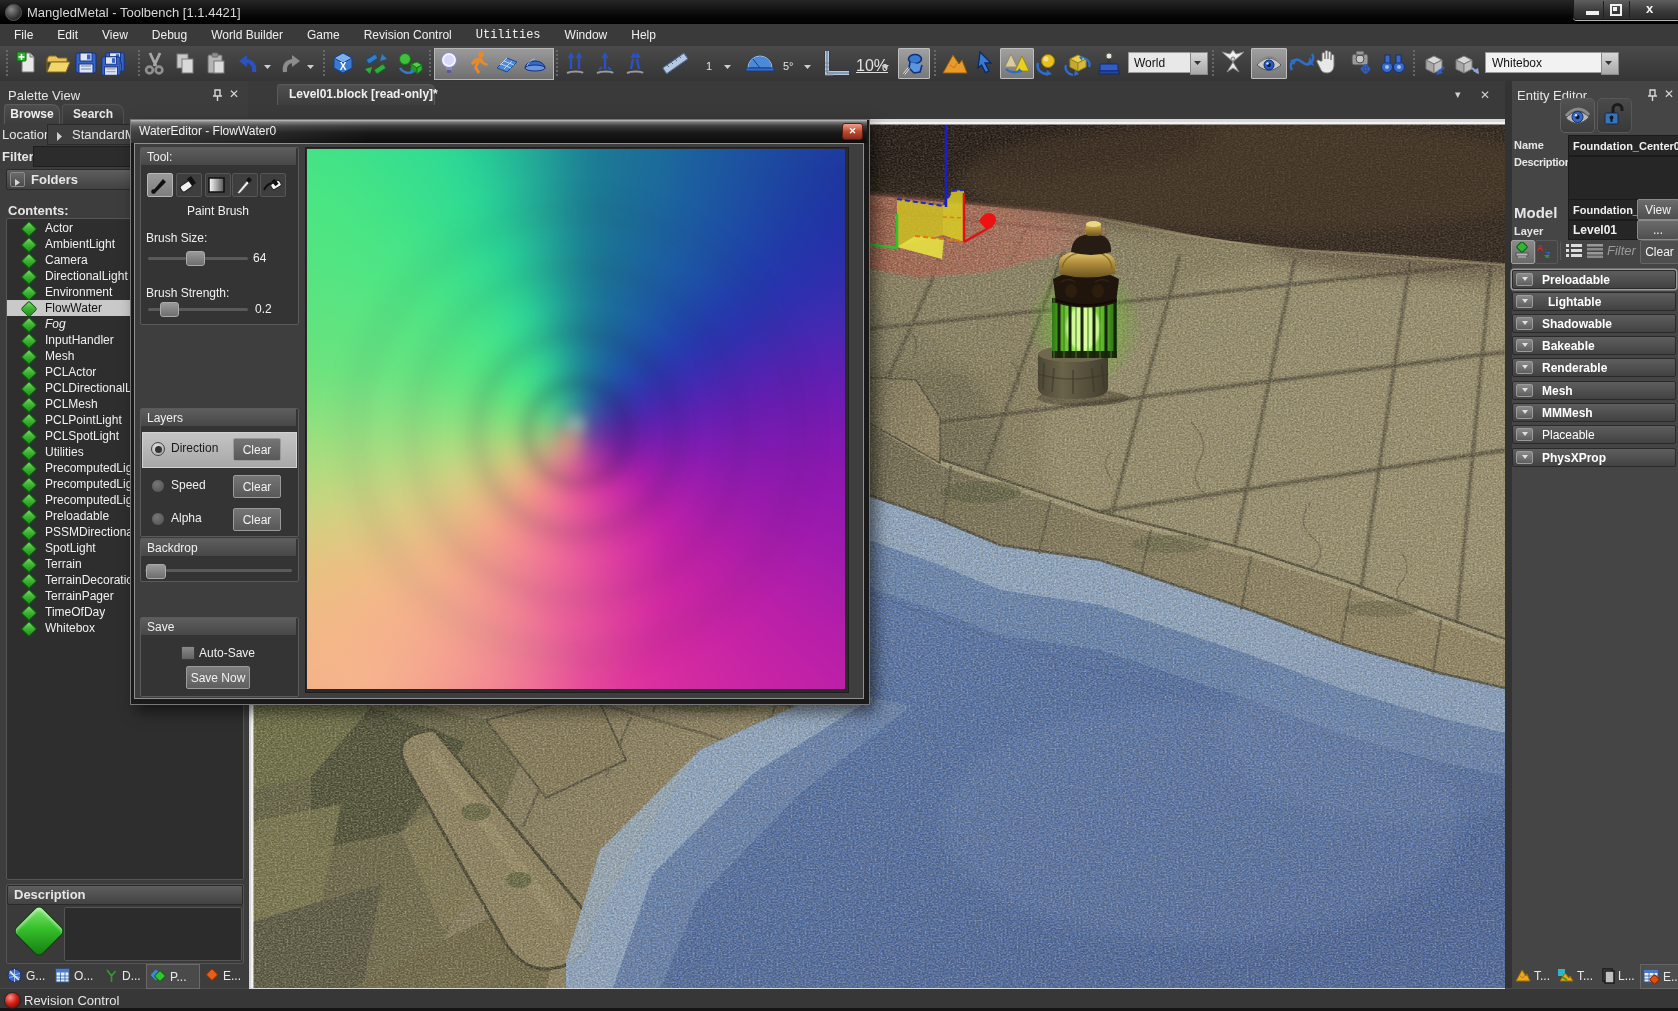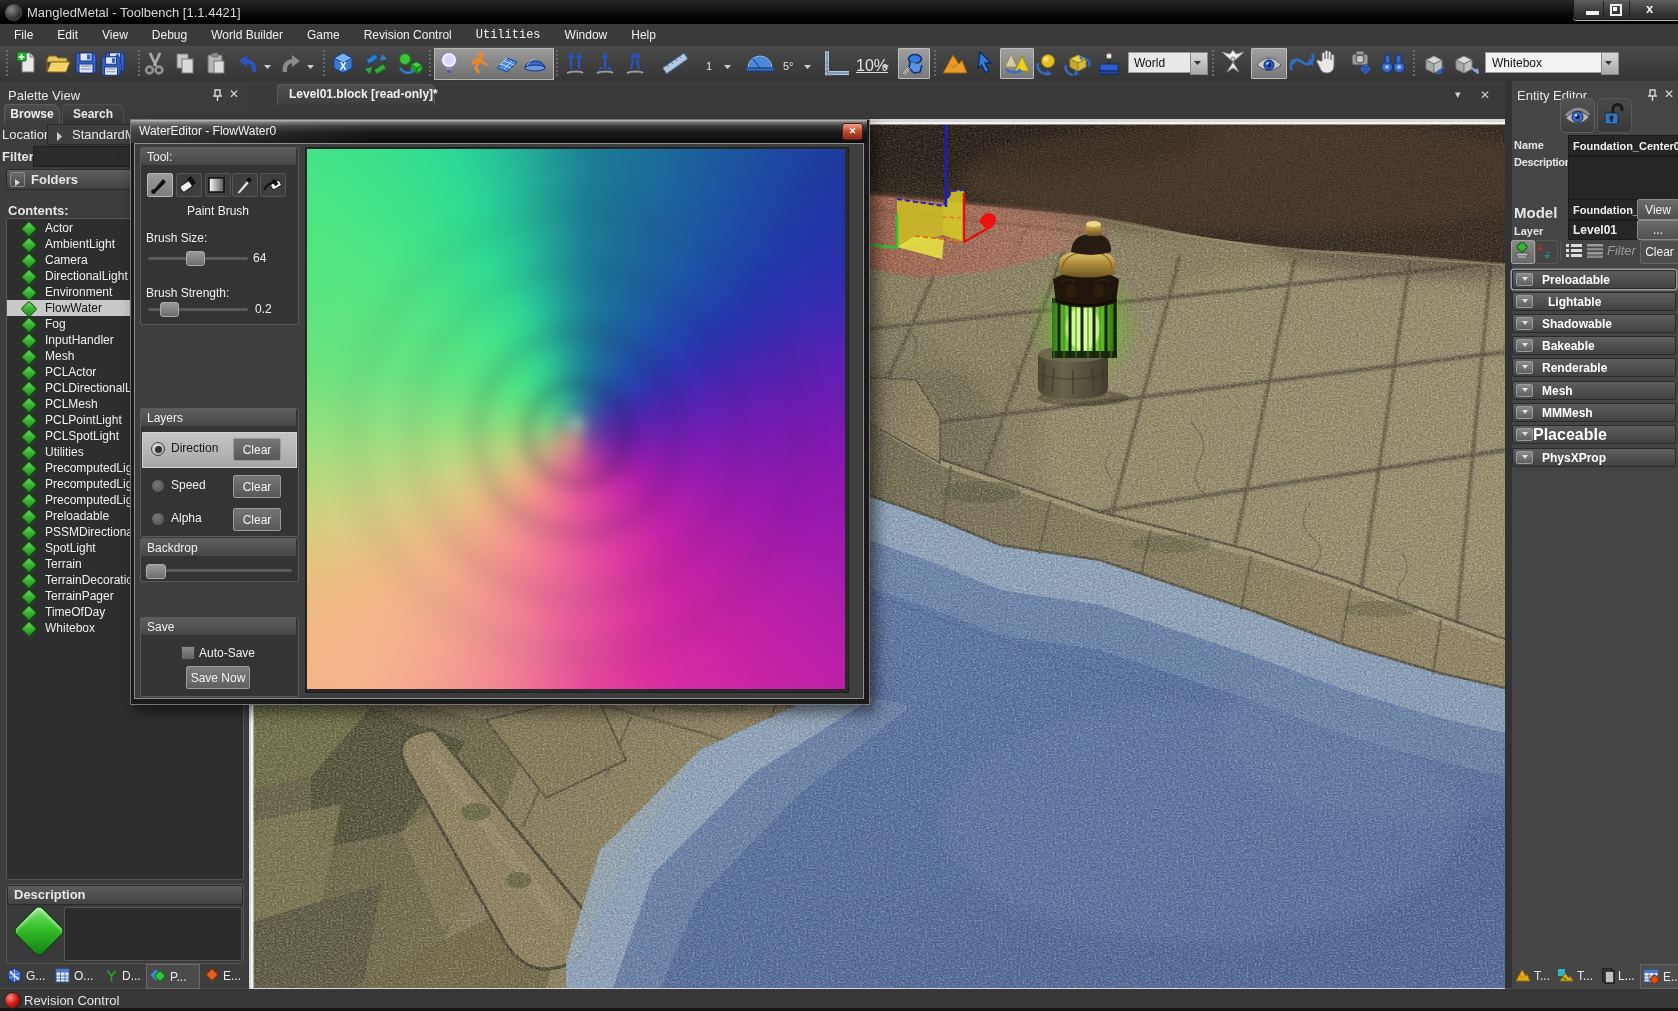--- a/index.html
+++ b/index.html
@@ -380,21 +380,21 @@
         <span style="position:absolute;left:38px;top:1px;color:#f0f0f0;font-size:12px;white-space:nowrap;">DirectionalLight</span>
       </div>
       <div style="position:relative;height:16px;">
         <span class="diamond" style="position:absolute;left:16px;top:3px;width:10px;height:10px;"></span>
         <span style="position:absolute;left:38px;top:1px;color:#f0f0f0;font-size:12px;white-space:nowrap;">Environment</span>
       </div>
       <div style="position:relative;height:16px;background:#c9c9c9;">
         <span class="diamond" style="position:absolute;left:16px;top:3px;width:10px;height:10px;"></span>
         <span style="position:absolute;left:38px;top:1px;color:#111;font-size:12px;white-space:nowrap;">FlowWater</span>
       </div>
-      <div style="position:relative;height:16px;">
+      <div style="position:relative;height:16px;font-style:italic;">
         <span class="diamond" style="position:absolute;left:16px;top:3px;width:10px;height:10px;"></span>
         <span style="position:absolute;left:38px;top:1px;color:#f0f0f0;font-size:12px;white-space:nowrap;">Fog</span>
       </div>
       <div style="position:relative;height:16px;">
         <span class="diamond" style="position:absolute;left:16px;top:3px;width:10px;height:10px;"></span>
         <span style="position:absolute;left:38px;top:1px;color:#f0f0f0;font-size:12px;white-space:nowrap;">InputHandler</span>
       </div>
       <div style="position:relative;height:16px;">
         <span class="diamond" style="position:absolute;left:16px;top:3px;width:10px;height:10px;"></span>
         <span style="position:absolute;left:38px;top:1px;color:#f0f0f0;font-size:12px;white-space:nowrap;">Mesh</span>
@@ -815,21 +815,21 @@
 <div class="abs sechdr" style="left:1512px;top:403px;width:162px;height:17px;">
       <span class="secbtn" style="height:11px;"><svg width="8" height="8" viewBox="0 0 8 8" style="margin-top:1px">
           <path d="M1 2l3 4 3-4z" fill="#e0e0e0"></path>
         </svg></span>
       <span style="color:#fff;font-size:12px;font-weight:bold;margin-left:9px;">MMMesh</span>
     </div>
 <div class="abs sechdr" style="left:1512px;top:425px;width:162px;height:17px;">
       <span class="secbtn" style="height:11px;"><svg width="8" height="8" viewBox="0 0 8 8" style="margin-top:1px">
           <path d="M1 2l3 4 3-4z" fill="#e0e0e0"></path>
         </svg></span>
-      <span style="color:#fff;font-size:16px;font-weight:bold;">Placeable</span>
+      <span style="color:#fff;font-size:12px;font-weight:normal;margin-left:9px;">Placeable</span>
     </div>
 <div class="abs sechdr" style="left:1512px;top:448px;width:162px;height:17px;">
       <span class="secbtn" style="height:11px;"><svg width="8" height="8" viewBox="0 0 8 8" style="margin-top:1px">
           <path d="M1 2l3 4 3-4z" fill="#e0e0e0"></path>
         </svg></span>
       <span style="color:#fff;font-size:12px;font-weight:bold;margin-left:9px;">PhysXProp</span>
     </div>
 <div class="abs" style="left:1513px;top:964px;width:40px;height:23px;display:flex;align-items:center;">
       <span style="margin-left:2px;display:flex;">
         <svg width="16" height="15" viewBox="0 0 16 15">

